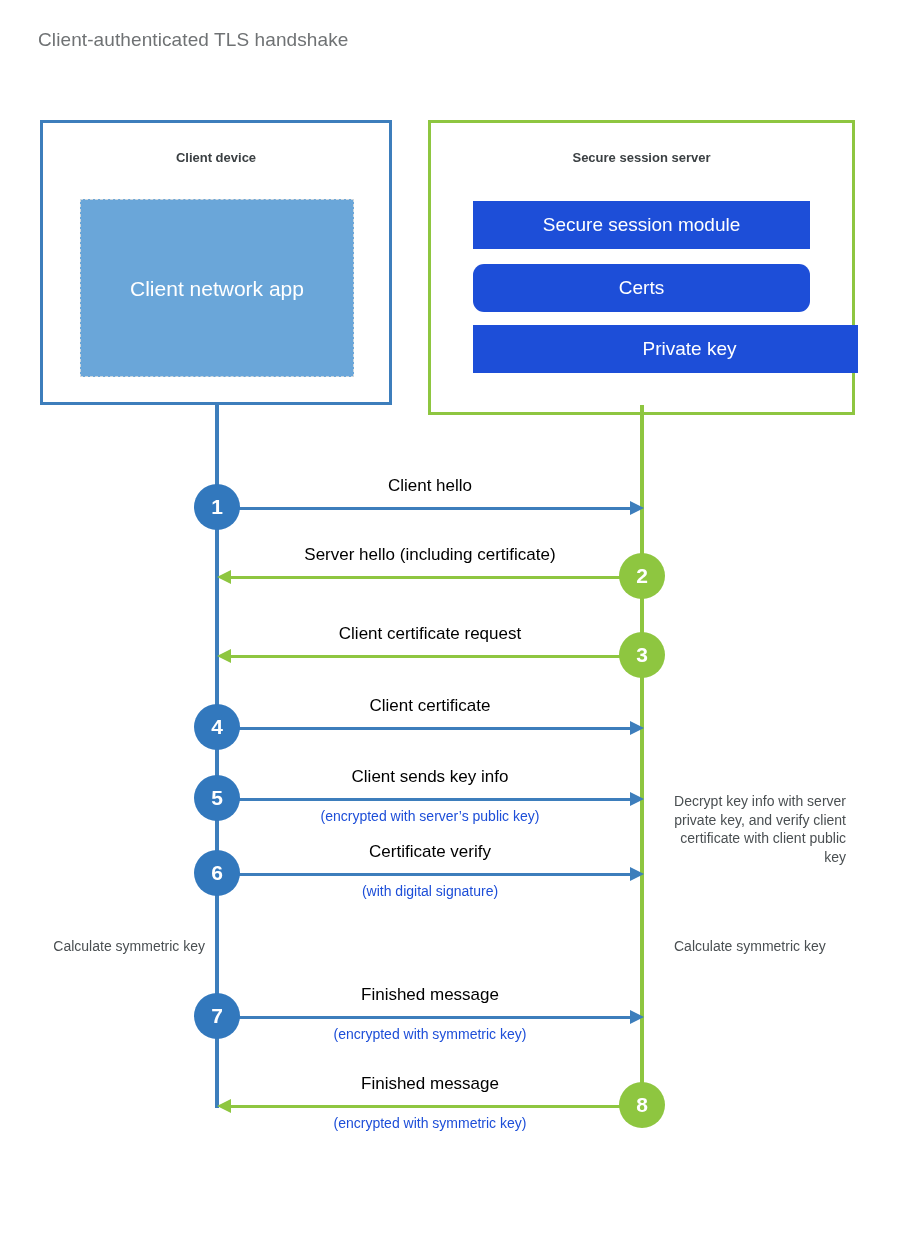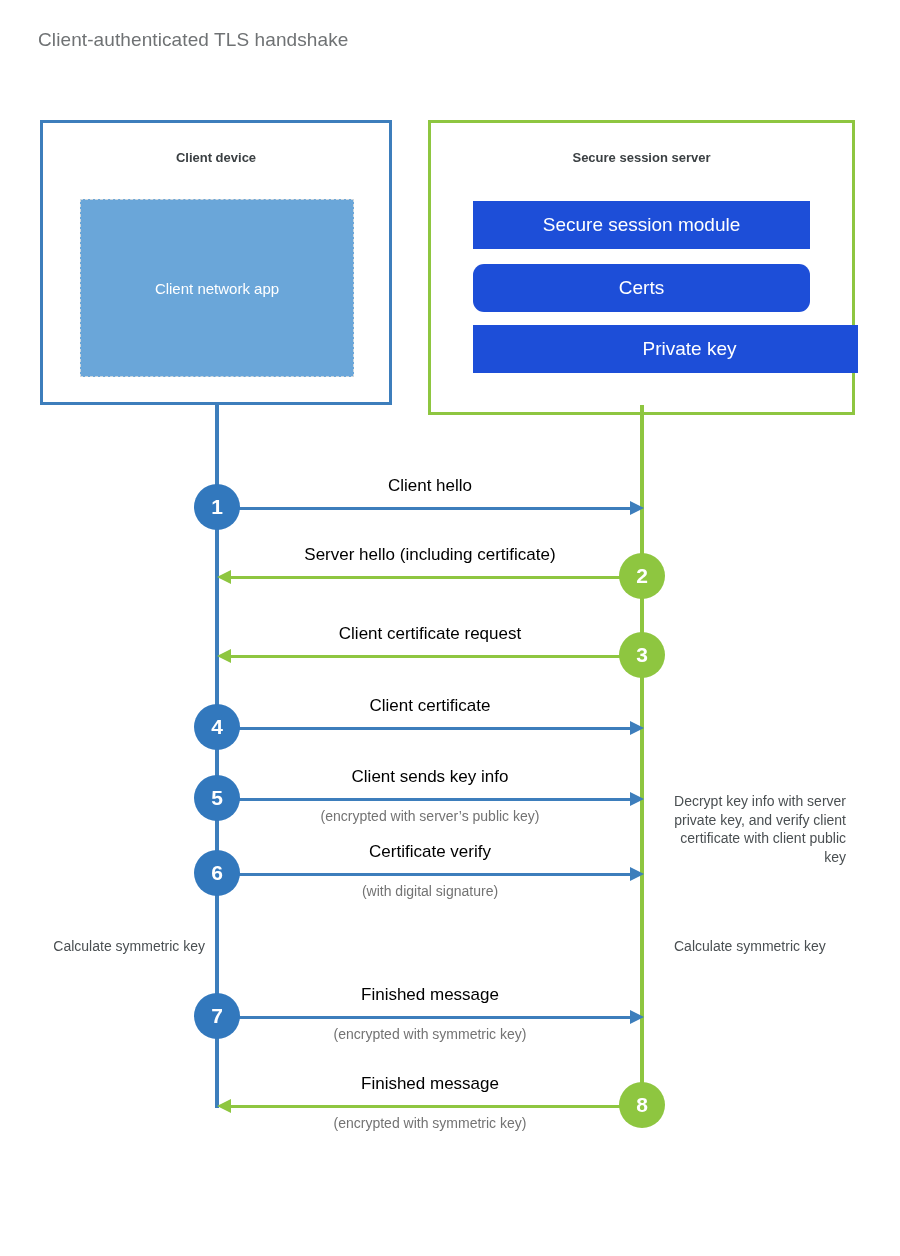--- a/index.html
+++ b/index.html
@@ -67,21 +67,21 @@
     width: 274px;
     height: 178px;
     background: #6aa6d9;
     border: 1px dashed #cfd8de;
     box-sizing: border-box;
     display: flex;
     align-items: center;
     justify-content: center;
     text-align: center;
     color: #ffffff;
-    font-size: 15px;
+    font-size: 21px;
     line-height: 27px;
     padding: 0 14px;
   }
 
   
   .server-bar {
     position: absolute;
     left: 42px;
     width: 337px;
     height: 48px;
@@ -164,21 +164,21 @@
     color: #000000;
     top: -31px;
     white-space: nowrap;
   }
   .msg-sublabel {
     position: absolute;
     left: 225px;
     width: 410px;
     text-align: center;
     font-size: 14px;
-    color: #737373;
+    color: #1d4ed8;
     top: 10px;
     white-space: nowrap;
   }
 
   
   .step-circle {
     position: absolute;
     width: 46px;
     height: 46px;
     border-radius: 50%;

